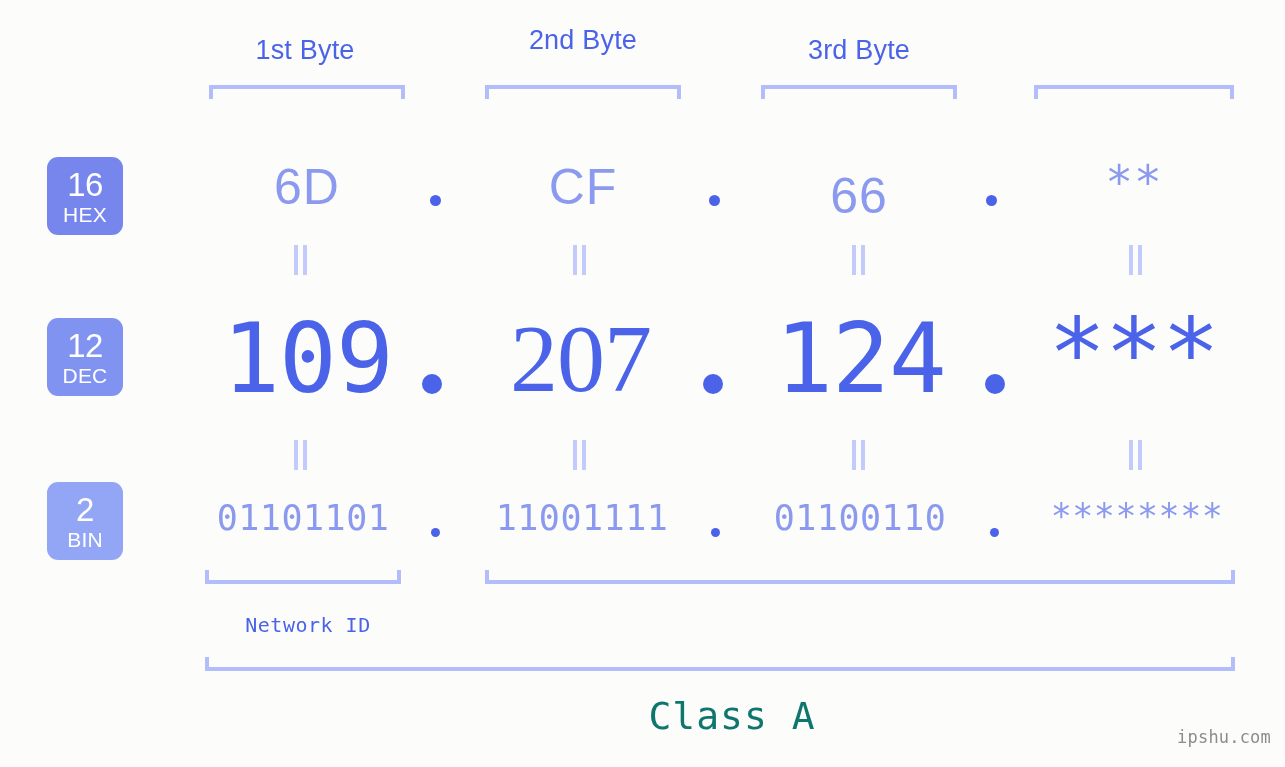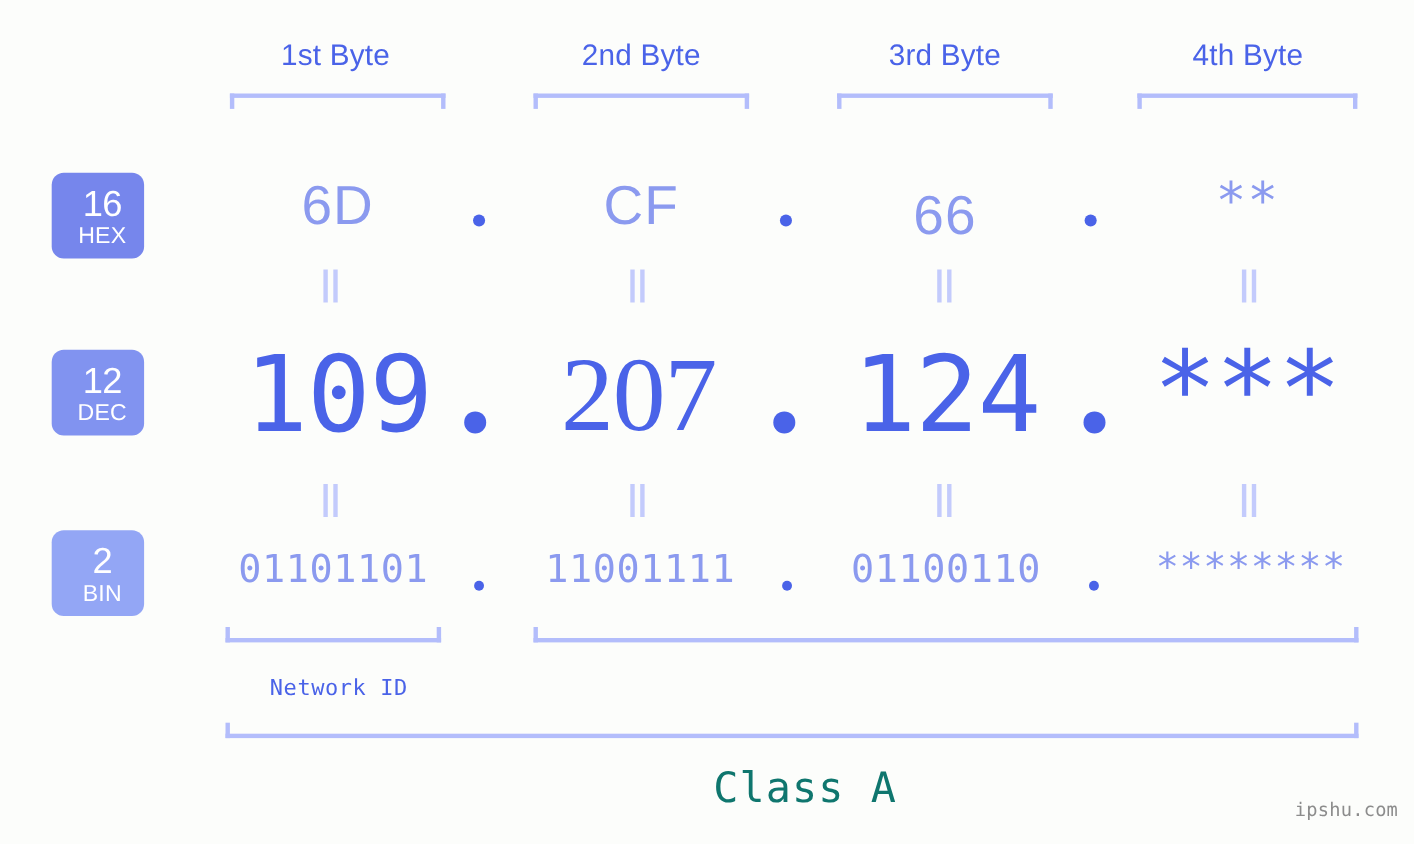--- a/index.html
+++ b/index.html
@@ -55,21 +55,20 @@
     position: absolute;
     width: 76px;
     height: 78px;
     border-radius: 11px;
     color: #ffffff;
     display: flex;
     flex-direction: column;
     align-items: center;
     justify-content: center;
     line-height: 1;
-    padding-left: 8px;
   }
   .base-badge .num {
     font-size: 33px;
     font-weight: 400;
     letter-spacing: -0.5px;
   }
   .base-badge .nm {
     font-size: 21px;
     font-weight: 400;
     margin-top: 3px;
@@ -166,23 +165,22 @@
     color: #8c8c8c;
     letter-spacing: 0.2px;
   }
 </style>
 </head>
 <body>
 
 <div class="canvas">
 
   <div class="byte-label" style="left:205px; top:35px; width:200px;">1st Byte</div>
-  <div class="byte-label" style="left:483px; top:35px; width:200px;">2nd Byte</div>
+  <div class="byte-label" style="left:483px; top:25px; width:200px;">2nd Byte</div>
   <div class="byte-label" style="left:759px; top:35px; width:200px;">3rd Byte</div>
-  <div class="byte-label" style="left:1032px; top:35px; width:205px;">4th Byte</div>
 
   <div class="bracket-down" style="left:209px; top:85px; width:196px;"></div>
   <div class="bracket-down" style="left:485px; top:85px; width:196px;"></div>
   <div class="bracket-down" style="left:761px; top:85px; width:196px;"></div>
   <div class="bracket-down" style="left:1034px; top:85px; width:200px;"></div>
 
   <div class="base-badge" style="left:47px; top:157px; background:#7686ec;">
     <span class="num">16</span>
     <span class="nm">HEX</span>
   </div>

